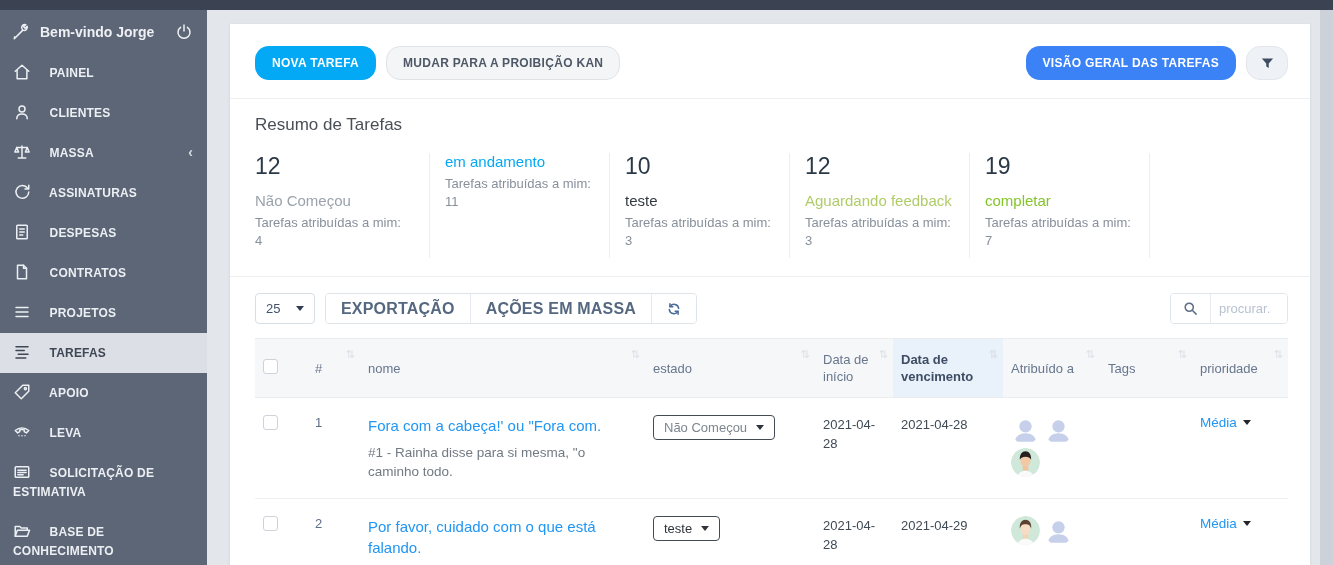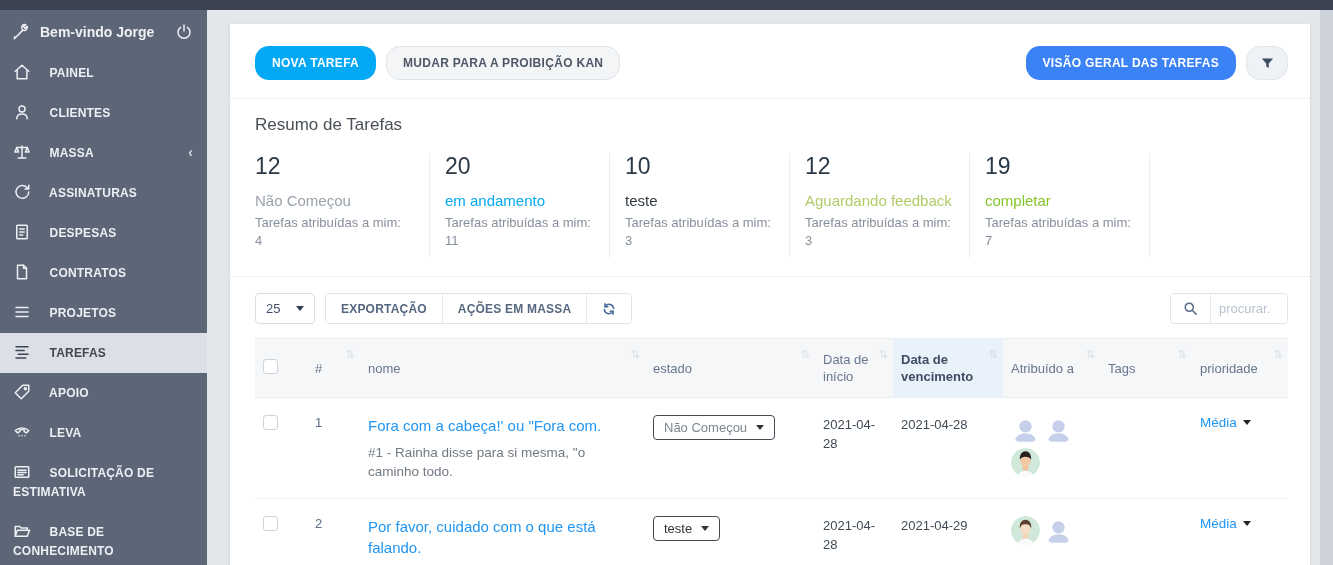--- a/index.html
+++ b/index.html
@@ -45,21 +45,21 @@
   .c-gray { color:#9aa2ab; } .c-blue { color:#03a9f4; } .c-dark { color:#333b42; }
   .c-lightgreen { color:#b0cc68; } .c-green { color:#84c529; }
   .stat-sub { font-size:13px; color:#87909b; line-height:18px; }
 
   
   .controls { display:flex; align-items:center; margin:15px 0 14px; }
   .select { width:60px; height:31px; border:1px solid #d8dee5; border-radius:4px; display:flex; align-items:center; padding:0 10px; font-size:13px; color:#43516b; cursor:pointer; background:#fff; }
   .select .caret { margin-left:auto; }
   .caret { width:0; height:0; border-left:4px solid transparent; border-right:4px solid transparent; border-top:5px solid #2f3e55; display:inline-block; }
   .btn-group { display:flex; margin-left:10px; border:1px solid #dfe4e9; border-radius:4px; overflow:hidden; }
-  .gbtn { height:29px; display:inline-flex; align-items:center; padding:0 15px; font-size:12px; font-weight:bold; color:#55687f; background:#fff; border:0; border-right:1px solid #e6eaee; cursor:pointer; font-family:inherit; letter-spacing:.2px; }
+  .gbtn { height:29px; display:inline-flex; align-items:center; padding:0 15px; font-size:16px; font-weight:bold; color:#55687f; background:#fff; border:0; border-right:1px solid #e6eaee; cursor:pointer; font-family:inherit; letter-spacing:.2px; }
   .gbtn:last-child { border-right:0; }
   .search-group { margin-left:auto; display:flex; border:1px solid #dfe5ec; border-radius:4px; overflow:hidden; }
   .search-btn { width:40px; height:29px; display:flex; align-items:center; justify-content:center; background:#fff; border:0; border-right:1px solid #e6eaee; cursor:pointer; }
   .search-input { width:76px; height:29px; border:0; outline:none; padding:0 8px; font-size:13px; color:#55606e; font-family:inherit; }
   .search-input::placeholder { color:#b8c2d0; }
 
   
   table { width:100%; border-collapse:collapse; font-size:13px; table-layout:fixed; }
   thead th { background:#f5f7f9; color:#68768d; font-weight:normal; text-align:left; padding:12px 8px; border-top:1px solid #e9edf0; border-bottom:1px solid #e9edf0; vertical-align:middle; position:relative; line-height:17px; }
   thead th.sorted { background:#e9f2fa; color:#3e4d63; font-weight:bold; }
@@ -206,21 +206,20 @@
 
     <div class="summary-title">Resumo de Tarefas</div>
 
     <div class="stats">
       <div class="stat">
         <div class="stat-num">12</div>
         <div class="stat-label c-gray">Não Começou</div>
         <div class="stat-sub"><span>Tarefas atribuídas a mim:</span><br><span>4</span></div>
       </div>
       <div class="stat">
-        <div class="stat-num">20</div>
         <div class="stat-label c-blue">em andamento</div>
         <div class="stat-sub"><span>Tarefas atribuídas a mim:</span><br><span>11</span></div>
       </div>
       <div class="stat">
         <div class="stat-num">10</div>
         <div class="stat-label c-dark">teste</div>
         <div class="stat-sub"><span>Tarefas atribuídas a mim:</span><br><span>3</span></div>
       </div>
       <div class="stat">
         <div class="stat-num">12</div>

